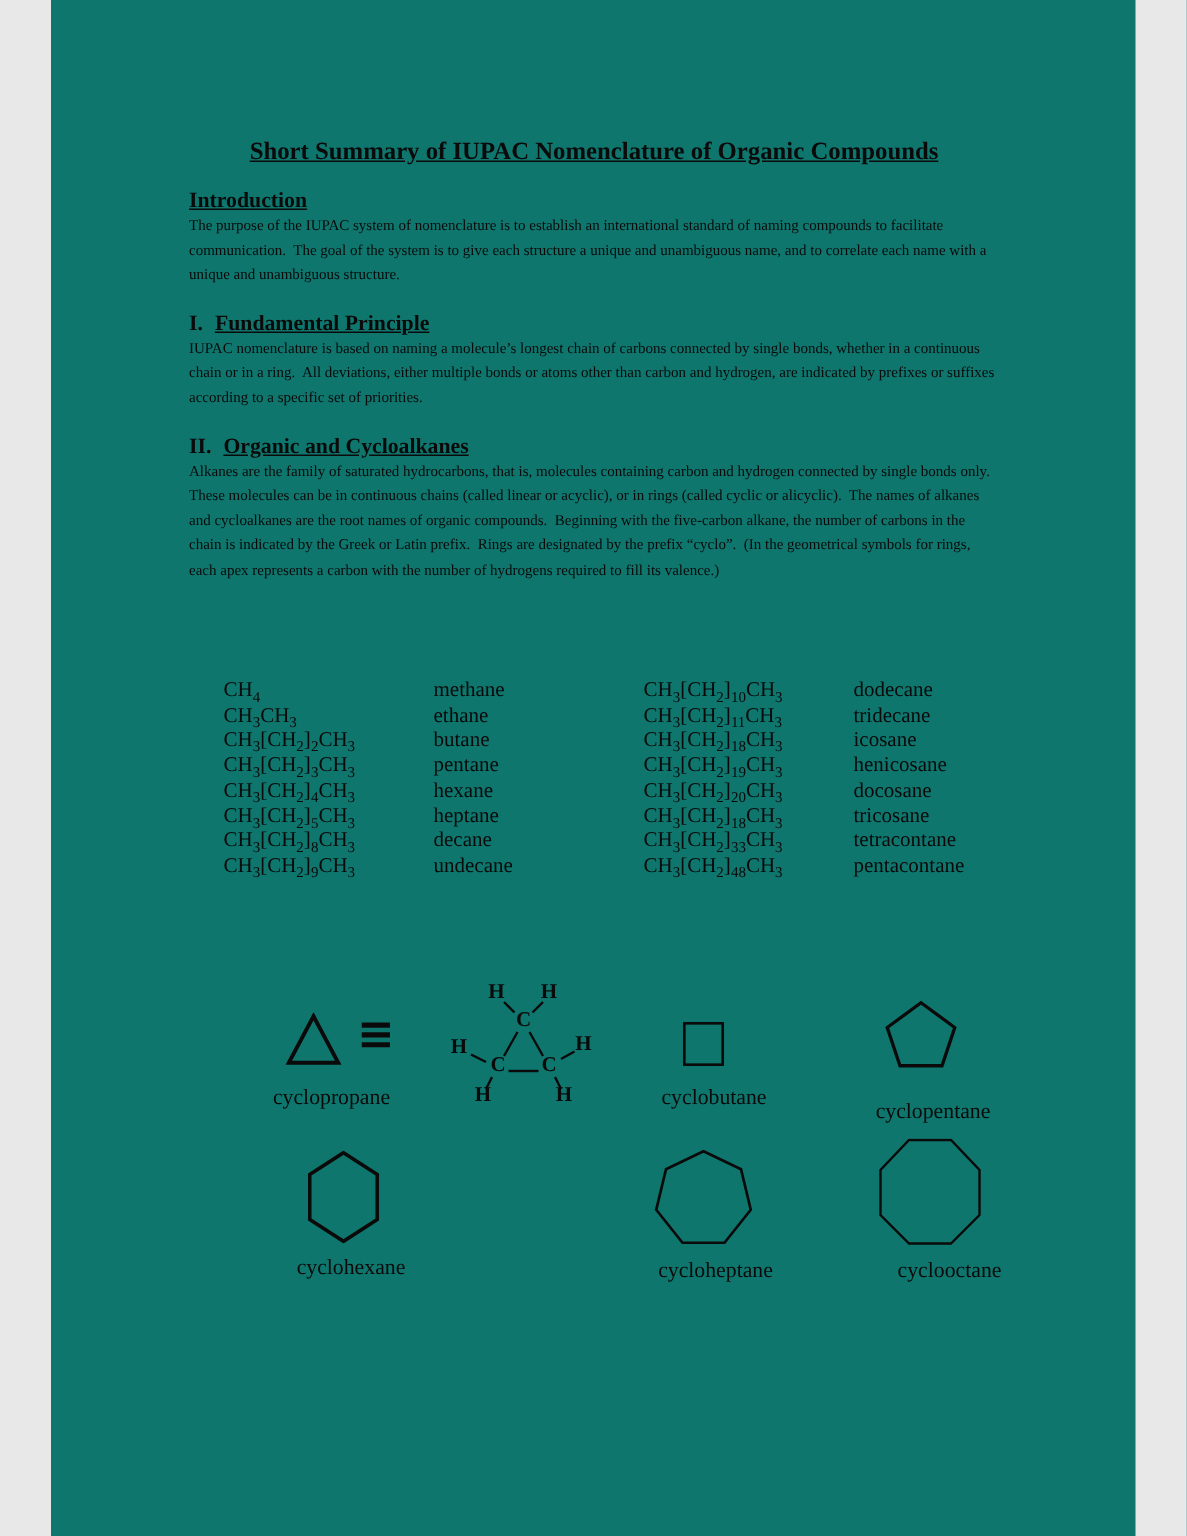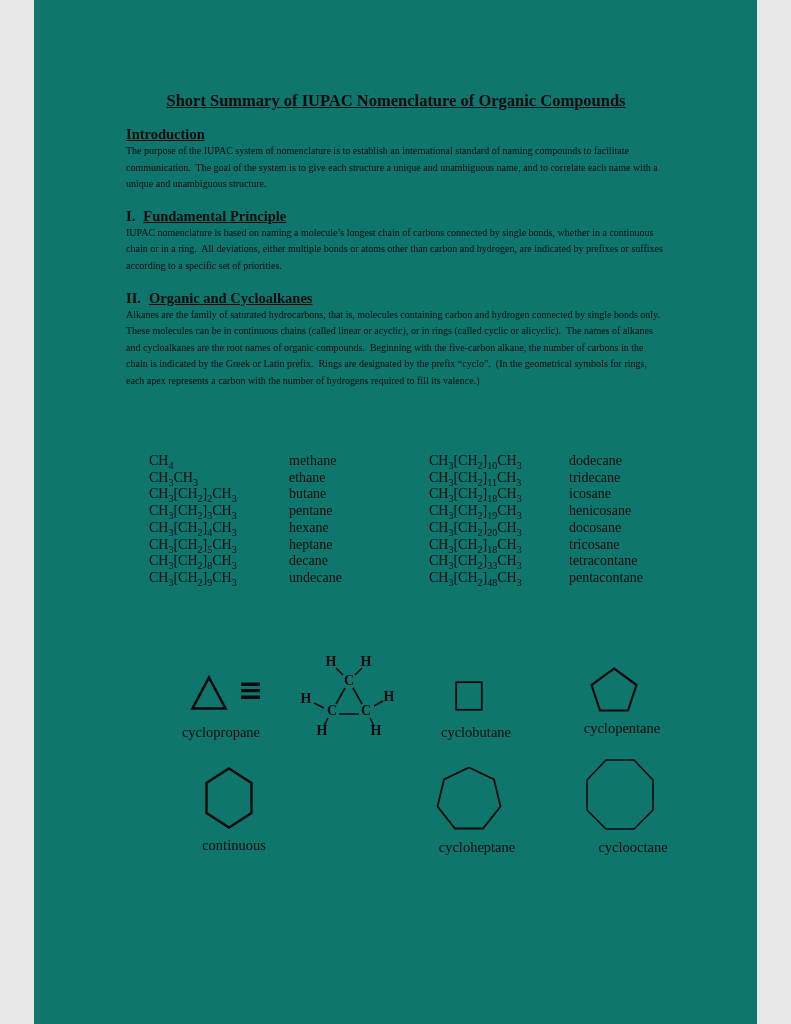--- a/index.html
+++ b/index.html
@@ -207,26 +207,26 @@
     <span class="dlabel" style="left:142px; top:76px; width:90px;">cyclopropane</span>
 
     <svg class="shape" style="left:421px; top:33px;" width="28" height="30" viewBox="0 0 28 30">
       <rect x="1.2" y="1.2" width="25.6" height="27.6" stroke-width="1.8"></rect>
     </svg>
     <span class="dlabel" style="left:400px; top:76px; width:84px;">cyclobutane</span>
 
     <svg class="shape" style="left:556px; top:19px;" width="48" height="45" viewBox="0 0 48 45">
       <polygon points="24,1.5 46.5,18 38,43.5 10,43.5 1.5,18" stroke-width="2.2"></polygon>
     </svg>
-    <span class="dlabel" style="left:543px; top:72px; width:90px;">cyclopentane</span>
+    <span class="dlabel" style="left:543px; top:85px; width:90px;">cyclopentane</span>
 
     <svg class="shape" style="left:171px; top:119px;" width="48" height="62" viewBox="0 0 48 62">
       <polygon points="24,1.5 46.5,16 46.5,46 24,60.5 1.5,46 1.5,16" stroke-width="2.4"></polygon>
     </svg>
-    <span class="dlabel" style="left:158px; top:189px; width:84px;">continuous</span>
+    <span class="dlabel" style="left:158px; top:189px; width:84px;">cyclohexane</span>
 
     <svg class="shape" style="left:402px; top:118px;" width="66" height="64" viewBox="0 0 66 64">
       <polygon points="33,1.5 58,13.5 64.5,40.5 47,62.5 19,62.5 1.5,40.5 8,13.5" stroke-width="1.8"></polygon>
     </svg>
     <span class="dlabel" style="left:397px; top:191px; width:92px;">cycloheptane</span>
 
     <svg class="shape" style="left:552px; top:111px;" width="68" height="71" viewBox="0 0 68 71">
       <polygon points="20,1 48,1 67,21 67,51 48,70 20,70 1,51 1,21" stroke-width="1.6"></polygon>
     </svg>
     <span class="dlabel" style="left:553px; top:191px; width:92px;text-align:center;">cyclooctane</span>

